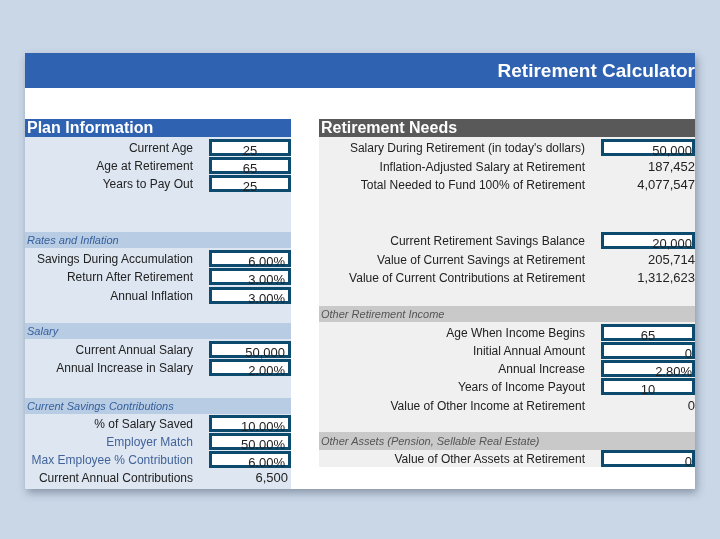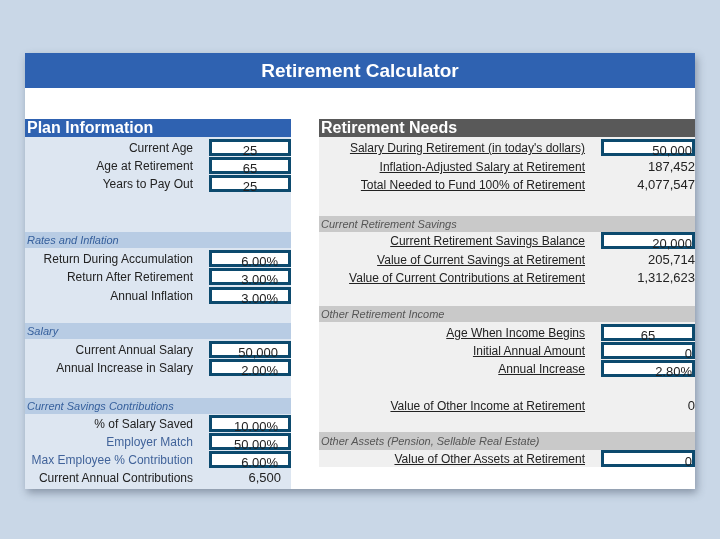--- a/index.html
+++ b/index.html
@@ -10,21 +10,21 @@
     position: relative;
   }
   .sheet {
     position: absolute; left: 25px; top: 53px; width: 670px; height: 436px;
     background: #ffffff;
     box-shadow: 2px 4px 8px rgba(60,70,90,0.45);
   }
   .title-bar {
     position: absolute; left: 0; top: 0; width: 670px; height: 35px;
     background: #2f62b1; color: #ffffff;
-    font-size: 19px; font-weight: bold; text-align: center; line-height: 35px;
+    font-size: 19px; font-weight: bold; text-align: right; line-height: 35px;
   }
   .panel { position: absolute; }
   .left-panel { left: 0; top: 66px; width: 266px; height: 370px; background: #dde6f1; }
   .right-panel { left: 294px; top: 66px; width: 376px; height: 348px; background: #f0f0f0; }
   .hdr-main {
     position: absolute; left: 0; height: 18px; line-height: 18px;
     font-size: 16px; font-weight: bold; color: #fff; padding-left: 2px; box-sizing: border-box;
   }
   .left-panel .hdr-main { background: #2f62b1; width: 266px; }
   .right-panel .hdr-main { background: #595959; width: 376px; }
@@ -33,25 +33,25 @@
     font-size: 11px; font-style: italic; padding-left: 2px; box-sizing: border-box;
   }
   .left-panel .hdr-sub { background: #b8cce4; color: #355f9c; width: 266px; }
   .right-panel .hdr-sub { background: #c9c9c9; color: #555; width: 376px; }
   .row { position: absolute; left: 0; height: 18px; }
   .lbl {
     position: absolute; top: 0; height: 18px; line-height: 18px;
     font-size: 12px; color: #222; text-align: center; white-space: nowrap;
   }
   .left-panel .lbl { right: 98px; }
-  .right-panel .lbl { right: 110px; text-decoration: underline; }
+  .right-panel .lbl { right: 110px; }
   .lbl.blue { color: #41639a; }
   .val {
     position: absolute; top: 0; height: 17px; line-height: 17px;
-    font-size: 13px; color: #222; text-align: right; box-sizing: border-box; padding-right: 10px;
+    font-size: 13px; color: #222; text-align: right; box-sizing: border-box; padding-right: 3px;
   }
   .left-panel .val { left: 184px; width: 82px; }
   .right-panel .val { left: 282px; width: 94px; padding-right: 0; }
   .val.input { background: #ffffff; border: 3px solid #0c4a6e; }
   .val.center { text-align: center; padding-right: 0; }
 </style>
 </head>
 <body>
 
 <div class="sheet">
@@ -68,21 +68,21 @@
       <span class="lbl">Age at Retirement</span>
       <span class="val input center">65</span>
     </div>
     <div class="row" style="top:56px;width:266px">
       <span class="lbl">Years to Pay Out</span>
       <span class="val input center">25</span>
     </div>
 
     <div class="hdr-sub" style="top:113px">Rates and Inflation</div>
     <div class="row" style="top:131px;width:266px">
-      <span class="lbl">Return During Accumulation</span>
+      <span class="lbl">Savings During Accumulation</span>
       <span class="val input">6.00%</span>
     </div>
     <div class="row" style="top:149px;width:266px">
       <span class="lbl">Return After Retirement</span>
       <span class="val input">3.00%</span>
     </div>
     <div class="row" style="top:168px;width:266px">
       <span class="lbl">Annual Inflation</span>
       <span class="val input">3.00%</span>
     </div>
@@ -125,21 +125,20 @@
     </div>
     <div class="row" style="top:39px;width:376px">
       <span class="lbl">Inflation-Adjusted Salary at Retirement</span>
       <span class="val">187,452</span>
     </div>
     <div class="row" style="top:57px;width:376px">
       <span class="lbl">Total Needed to Fund 100% of Retirement</span>
       <span class="val">4,077,547</span>
     </div>
 
-    <div class="hdr-sub" style="top:97px">Current Retirement Savings</div>
     <div class="row" style="top:113px;width:376px">
       <span class="lbl">Current Retirement Savings Balance</span>
       <span class="val input">20,000</span>
     </div>
     <div class="row" style="top:132px;width:376px">
       <span class="lbl">Value of Current Savings at Retirement</span>
       <span class="val">205,714</span>
     </div>
     <div class="row" style="top:150px;width:376px">
       <span class="lbl">Value of Current Contributions at Retirement</span>
@@ -152,20 +151,24 @@
       <span class="val input center">65</span>
     </div>
     <div class="row" style="top:223px;width:376px">
       <span class="lbl">Initial Annual Amount</span>
       <span class="val input">0</span>
     </div>
     <div class="row" style="top:241px;width:376px">
       <span class="lbl">Annual Increase</span>
       <span class="val input">2.80%</span>
     </div>
+    <div class="row" style="top:259px;width:376px">
+      <span class="lbl">Years of Income Payout</span>
+      <span class="val input center">10</span>
+    </div>
     <div class="row" style="top:278px;width:376px">
       <span class="lbl">Value of Other Income at Retirement</span>
       <span class="val">0</span>
     </div>
 
     <div class="hdr-sub" style="top:313px;height:18px;line-height:18px;font-size:11px">Other Assets (Pension, Sellable Real Estate)</div>
     <div class="row" style="top:331px;width:376px">
       <span class="lbl">Value of Other Assets at Retirement</span>
       <span class="val input">0</span>
     </div>

